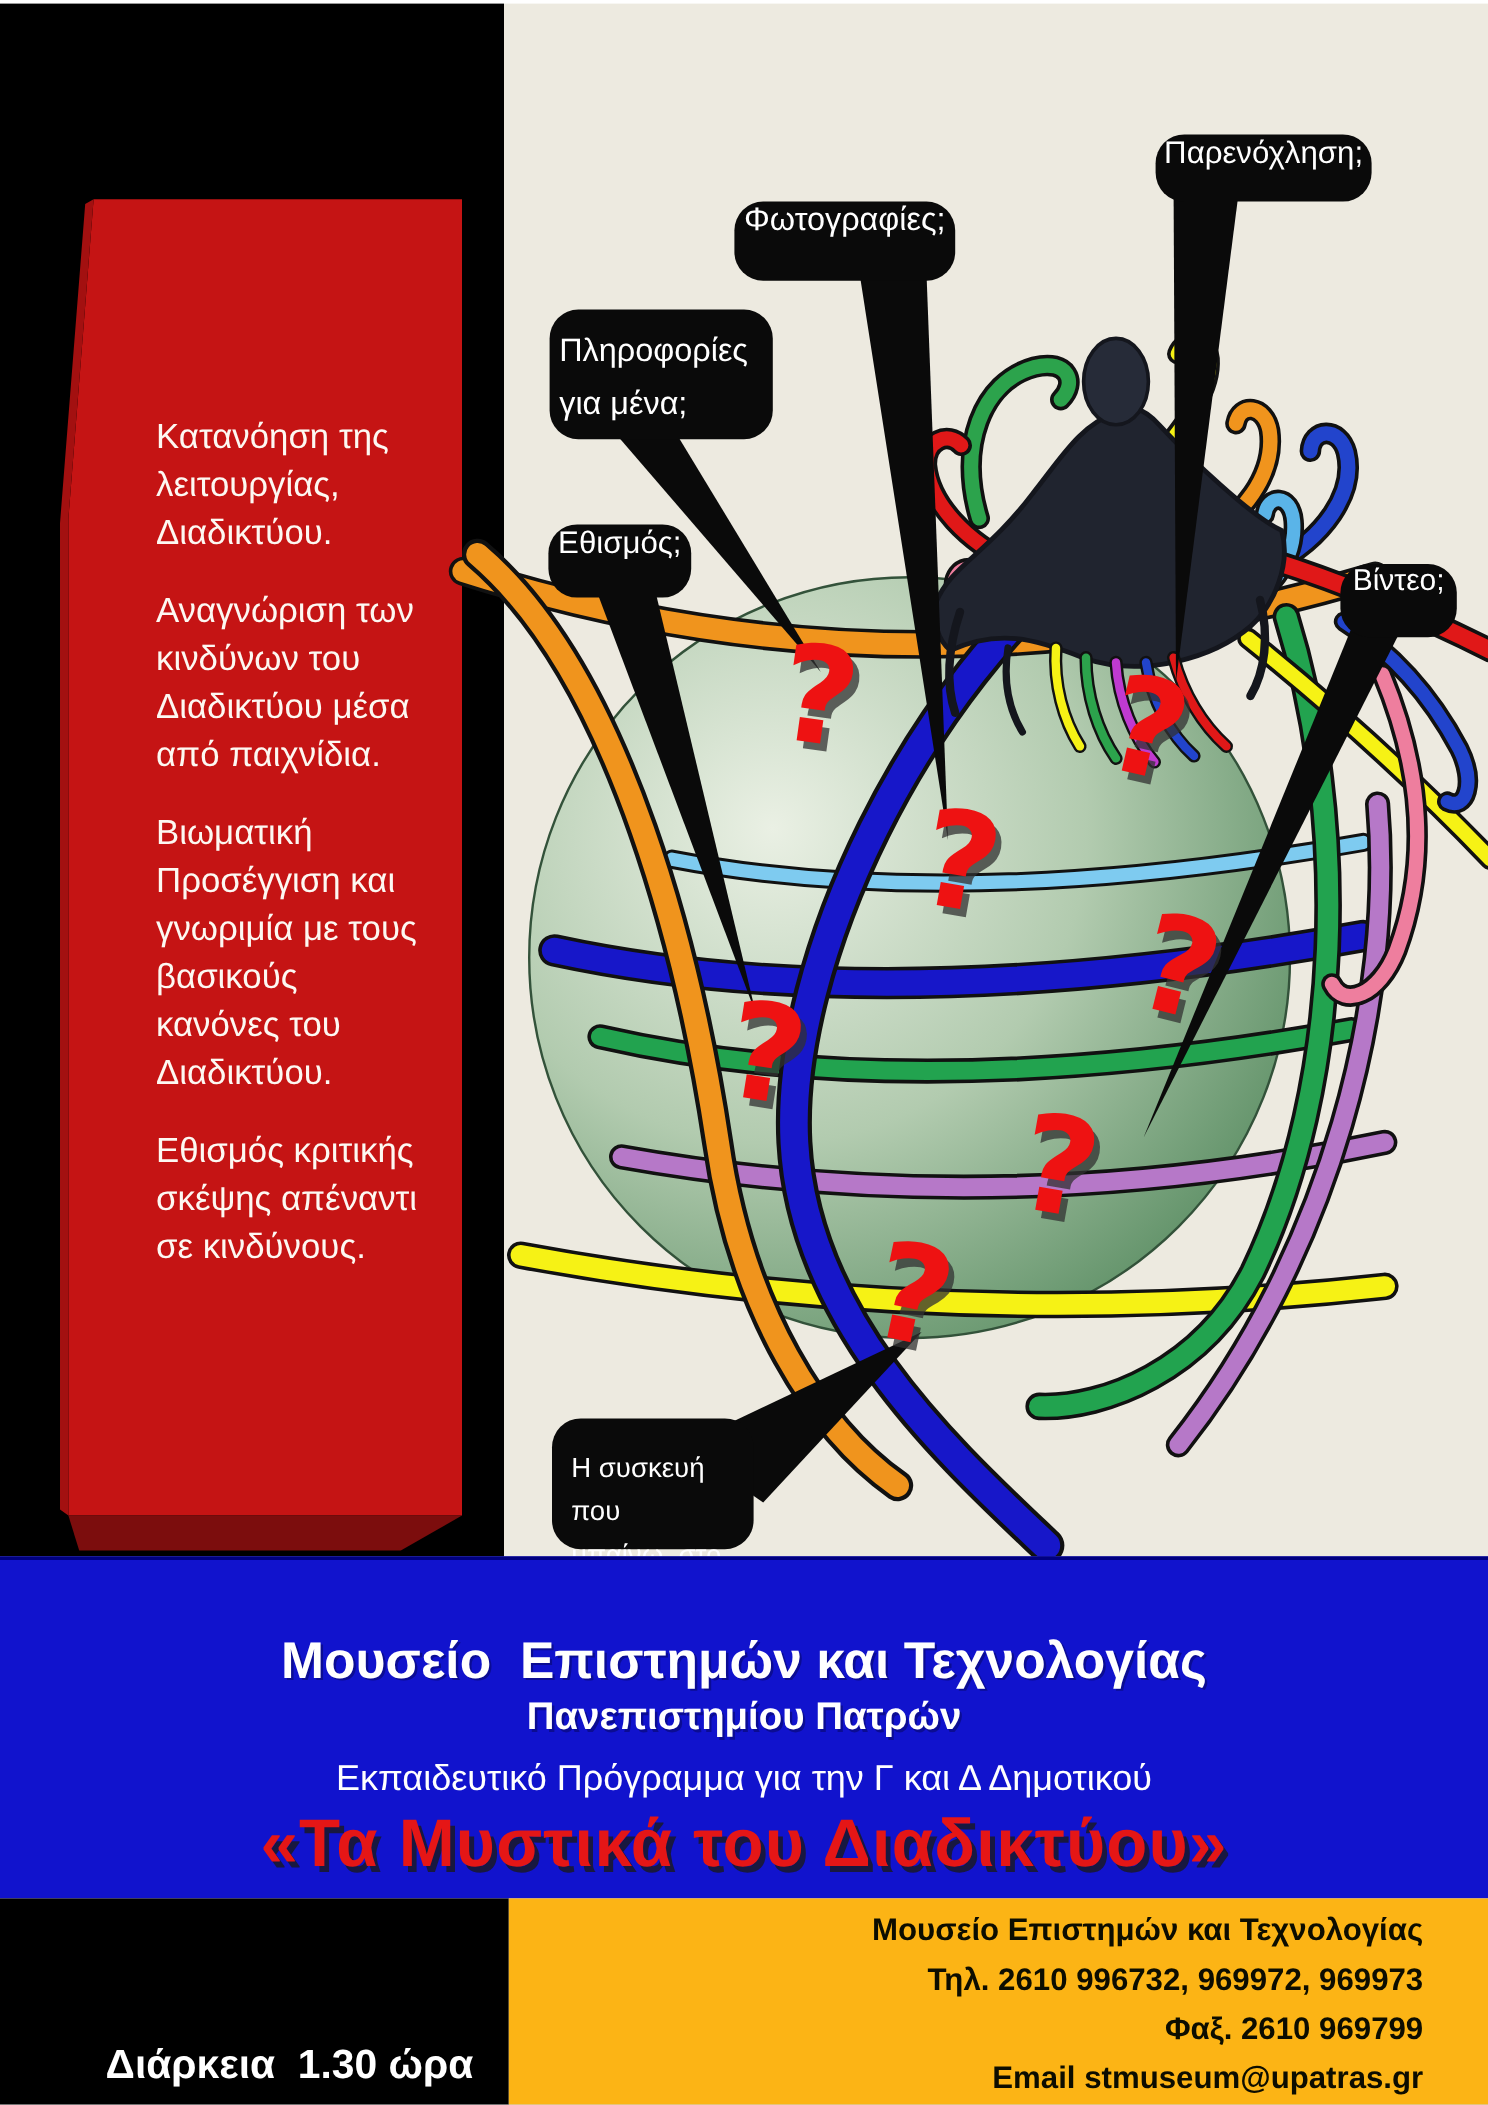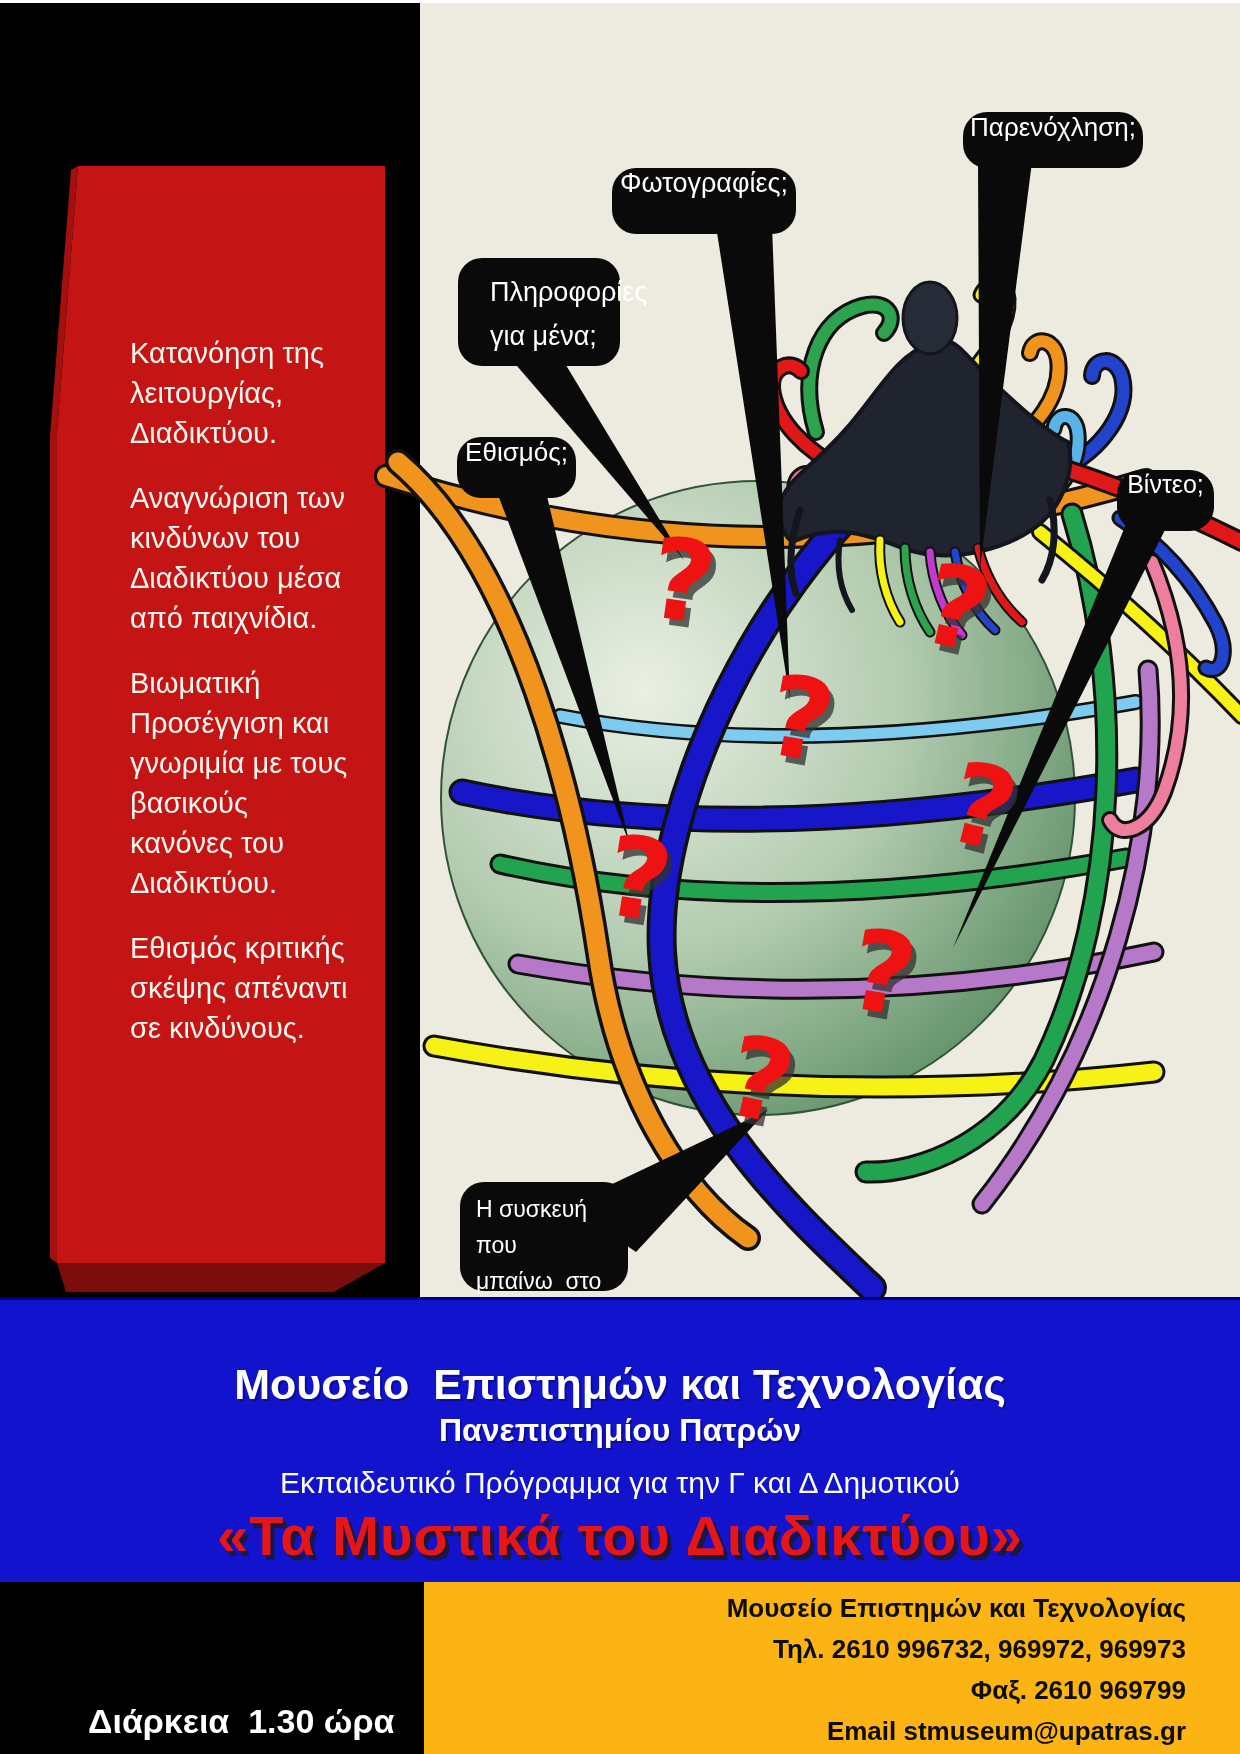--- a/index.html
+++ b/index.html
@@ -12,31 +12,31 @@
   .top-strip{left:0;top:0;width:1240px;height:4px;background:#ffffff;}
   .left-panel{left:0;top:3px;width:420px;height:1294px;background:#000000;}
   .canvas-pane{left:420px;top:3px;width:820px;height:1294px;background:#edeae0;}
 
   
   .art{left:0;top:0;width:1240px;height:1297px;pointer-events:none;}
 
   
   .goals-heading{left:130px;top:203px;width:230px;color:#fdf8f2;font-size:36px;font-weight:bold;}
   .goals-list{left:130px;top:333px;width:218px;color:#fdf8f2;font-size:29px;line-height:40px;}
-  .goals-list p{margin:0 0 25px 0;}
+  .goals-list p{margin:11px 0 25px 0;}
 
   
   .callout{background:#0a0a0a;color:#ffffff;border-radius:24px;box-sizing:border-box;}
   .c-center{display:flex;align-items:flex-start;justify-content:center;}
   .co-parenochlisi{left:963px;top:112px;width:180px;height:56px;font-size:26px;}
   .co-photographies{left:612px;top:168px;width:184px;height:66px;font-size:27px;}
-  .co-plirofories{left:458px;top:258px;width:162px;height:108px;font-size:27px;padding:12px 0 0 32px;line-height:44px;}
+  .co-plirofories{left:458px;top:258px;width:186px;height:108px;font-size:27px;padding:12px 0 0 8px;line-height:44px;}
   .co-ethismos{left:457px;top:437px;width:119px;height:61px;font-size:26px;}
   .co-video{left:1117px;top:470px;width:97px;height:61px;font-size:25px;}
-  .co-syskevi{left:460px;top:1182px;width:168px;height:109px;font-size:23px;padding:9px 0 0 16px;line-height:36px;}
+  .co-syskevi{left:460px;top:1182px;width:168px;height:109px;font-size:23px;padding:23px 0 0 16px;line-height:36px;}
 
   
   .qm{color:#ee1212;font-size:112px;font-weight:bold;font-family:"DejaVu Sans",sans-serif;
       line-height:1;text-shadow:6px 6px 0 rgba(50,50,50,0.75);}
 
   
   .blue-band{left:0;top:1297px;width:1240px;height:285px;background:#1113cd;border-top:3px solid #000080;box-sizing:border-box;}
   .band-text{left:0;width:1240px;text-align:center;color:#ffffff;}
   .bt1{top:1360px;font-size:43px;font-weight:bold;text-shadow:2px 2px 0 rgba(0,0,40,.35);}
   .bt2{top:1412px;font-size:32px;font-weight:bold;text-shadow:2px 2px 0 rgba(0,0,40,.35);}

